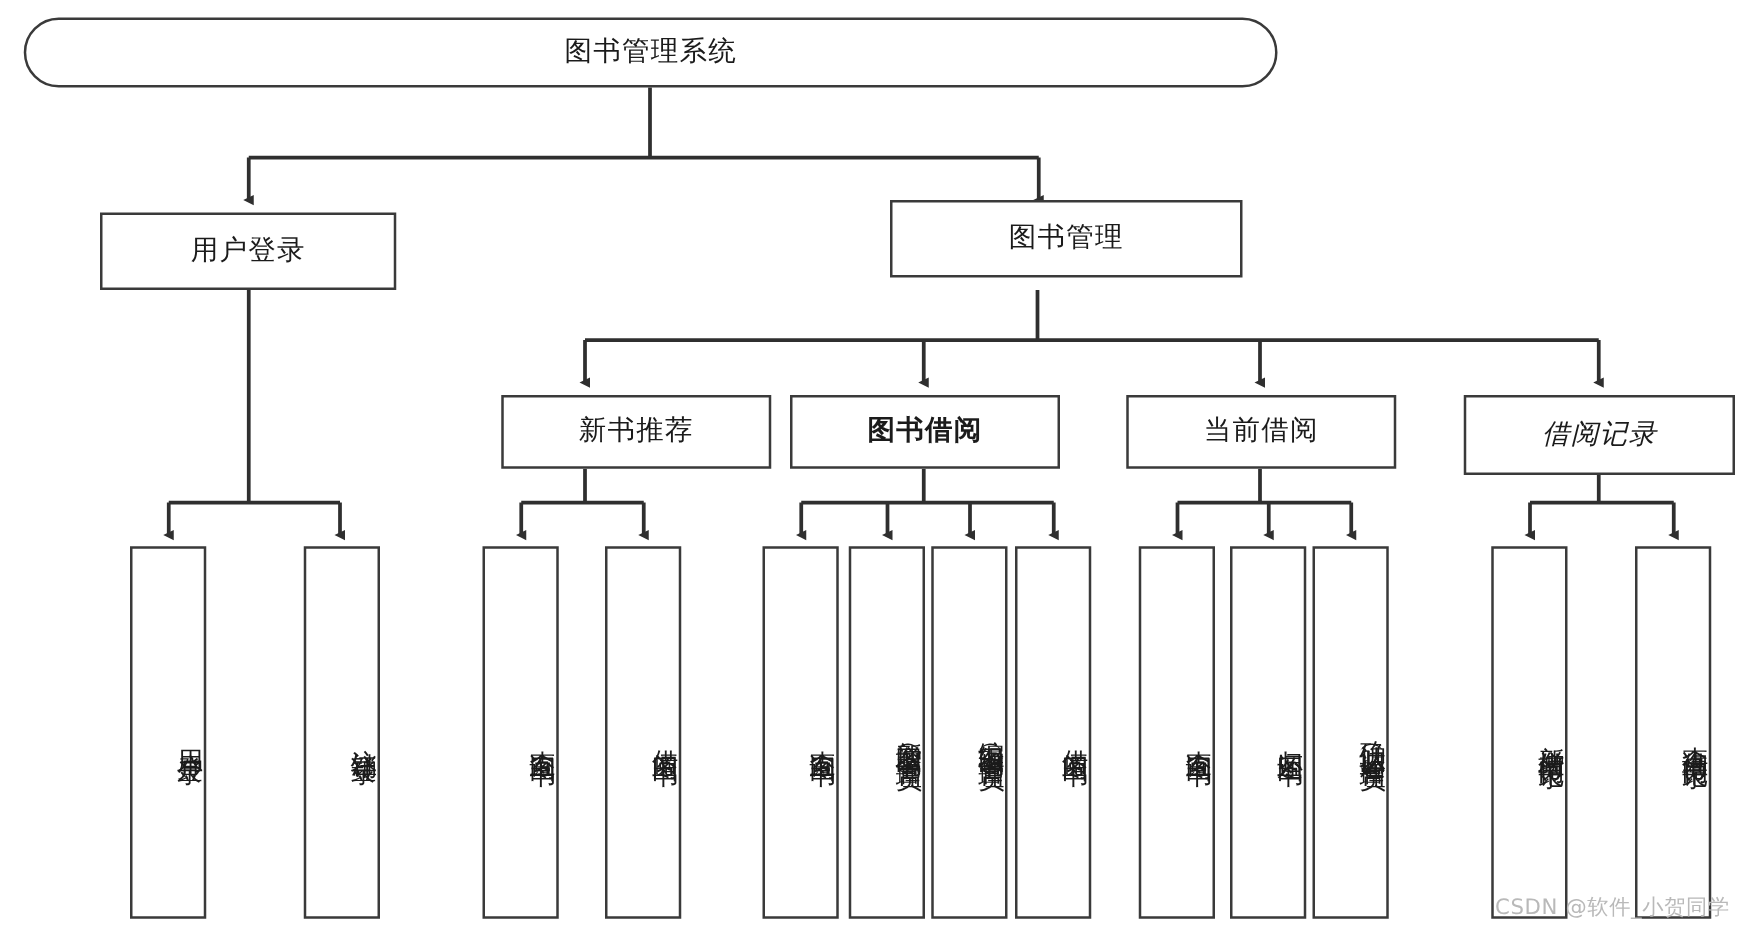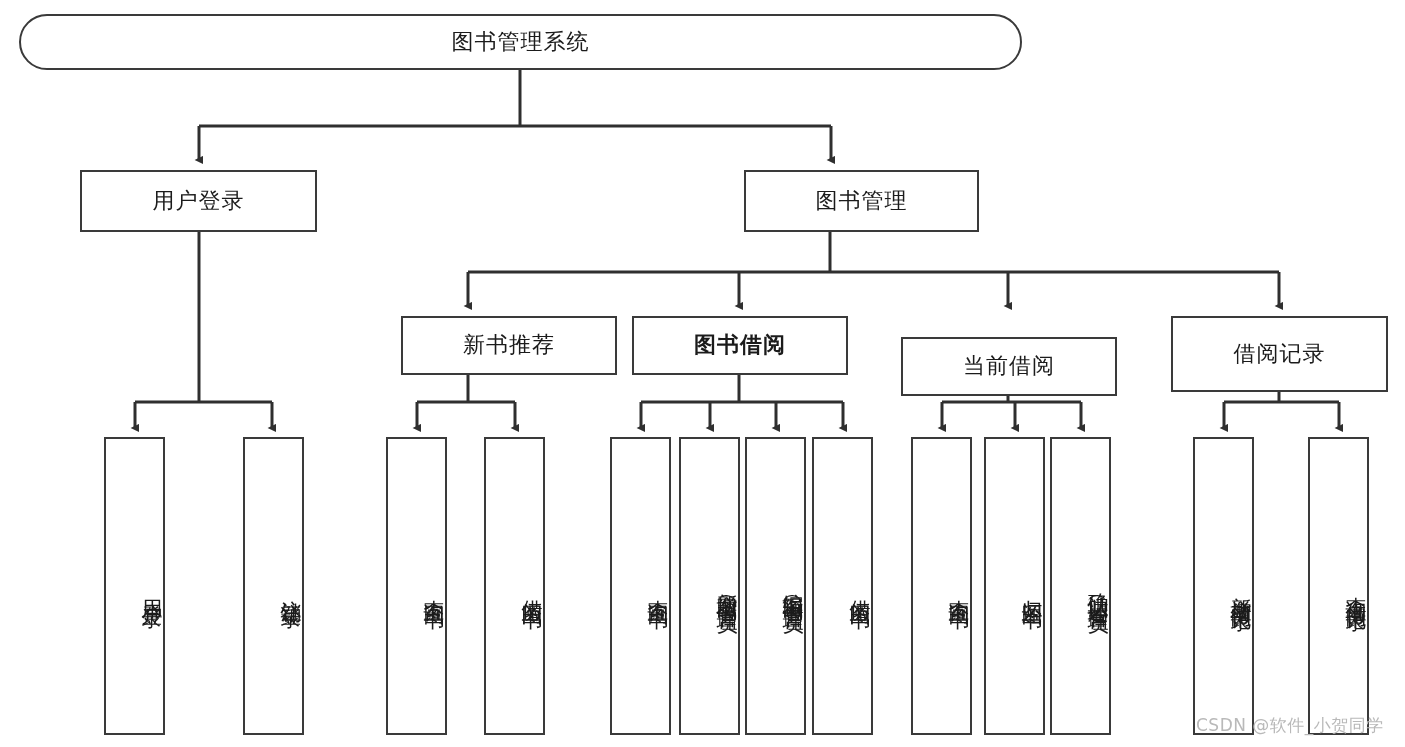--- a/index.html
+++ b/index.html
@@ -119,27 +119,27 @@
       <path d="M1224,402 L1339,402"></path>
       <path d="M1224,402 L1224,428" marker-end="url(#arrow)"></path>
       <path d="M1339,402 L1339,428" marker-end="url(#arrow)"></path>
     </g>
   </svg>
 
   <div class="node node-h node-root" id="node-root" style="left: 19px; top: 14px; width: 1003px; height: 56px; border-radius: 28px;">图书管理系统</div>
 
   <div id="level2-layer">
       <div class="node node-h" style="left: 80px; top: 170px; width: 237px; height: 62px;">用户登录</div>
-      <div class="node node-h" style="left: 712px; top: 170px; width: 235px; height: 62px; margin-left: 32px;">图书管理</div>
+      <div class="node node-h" style="left: 712px; top: 160px; width: 282px; height: 62px;">图书管理</div>
     </div>
   <div id="level3-layer">
       <div class="node node-h" style="left: 361px; top: 316px; width: 216px; height: 59px; margin-left: 40px;">新书推荐</div>
       <div class="node node-h" style="left: 632px; top: 316px; width: 216px; height: 59px; font-weight: bold;">图书借阅</div>
-      <div class="node node-h" style="left: 901px; top: 316px; width: 216px; height: 59px; margin-top: 21px;">当前借阅</div>
-      <div class="node node-h" style="left: 1171px; top: 316px; width: 217px; height: 76px;">借阅记录</div>
+      <div class="node node-h" style="left: 901px; top: 316px; width: 216px; height: 59px;">当前借阅</div>
+      <div class="node node-h" style="left: 1171px; top: 316px; width: 217px; height: 64px; font-style: italic;">借阅记录</div>
     </div>
   <div id="leaf-layer">
       <div class="node node-v" style="left: 104px; top: 437px; width: 61px; height: 298px;">
         <span>用户登录</span>
       </div>
       <div class="node node-v" style="left: 243px; top: 437px; width: 61px; height: 298px;">
         <span>注销登录</span>
       </div>
       <div class="node node-v" style="left: 386px; top: 437px; width: 61px; height: 298px;">
         <span>查询图书</span>

